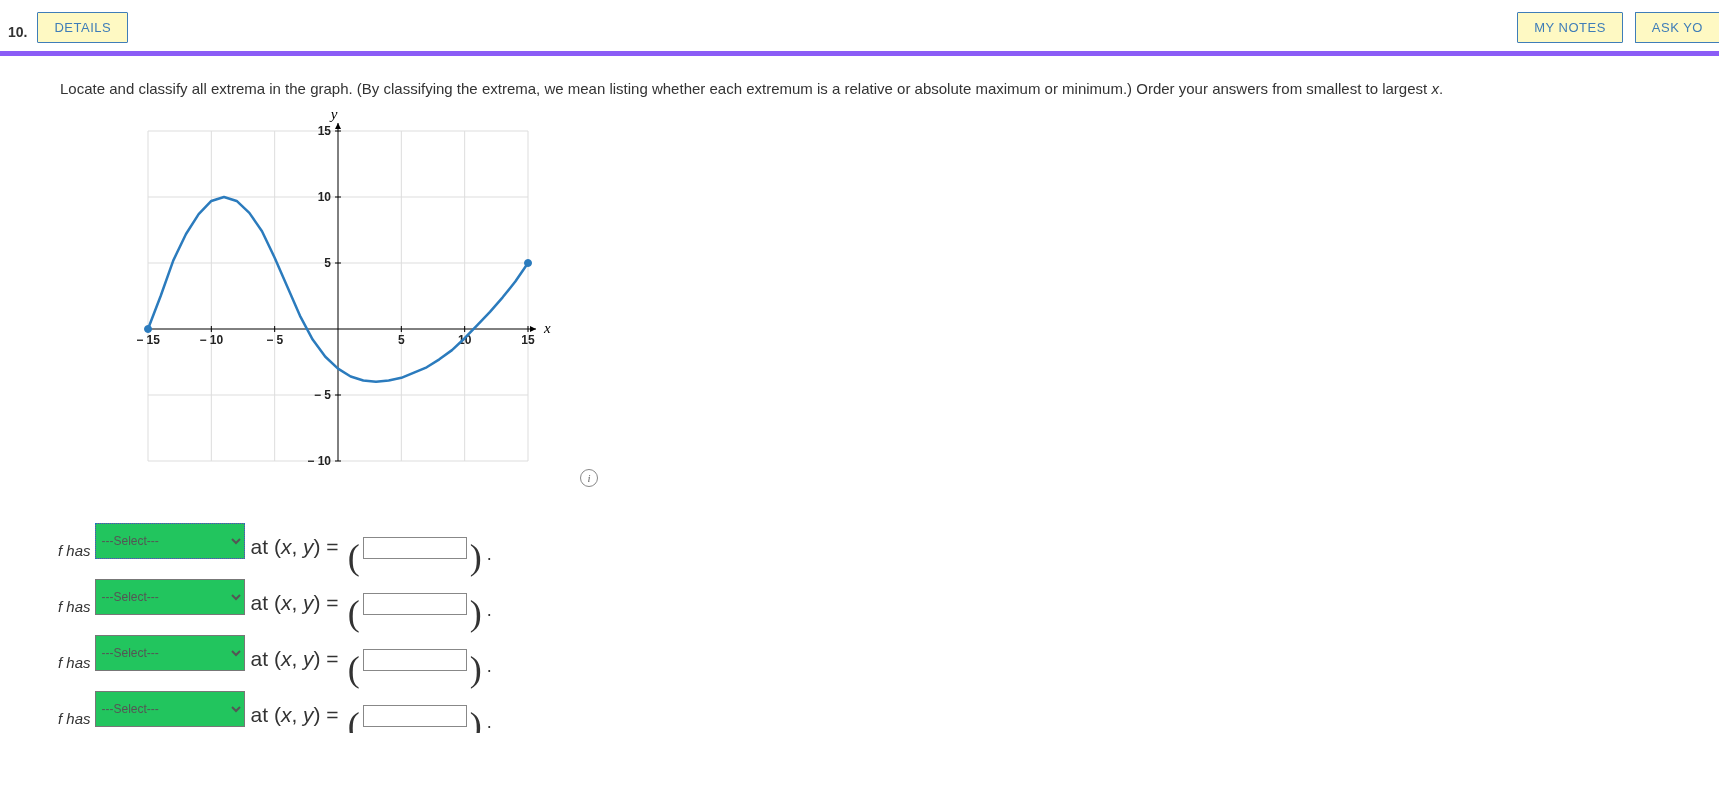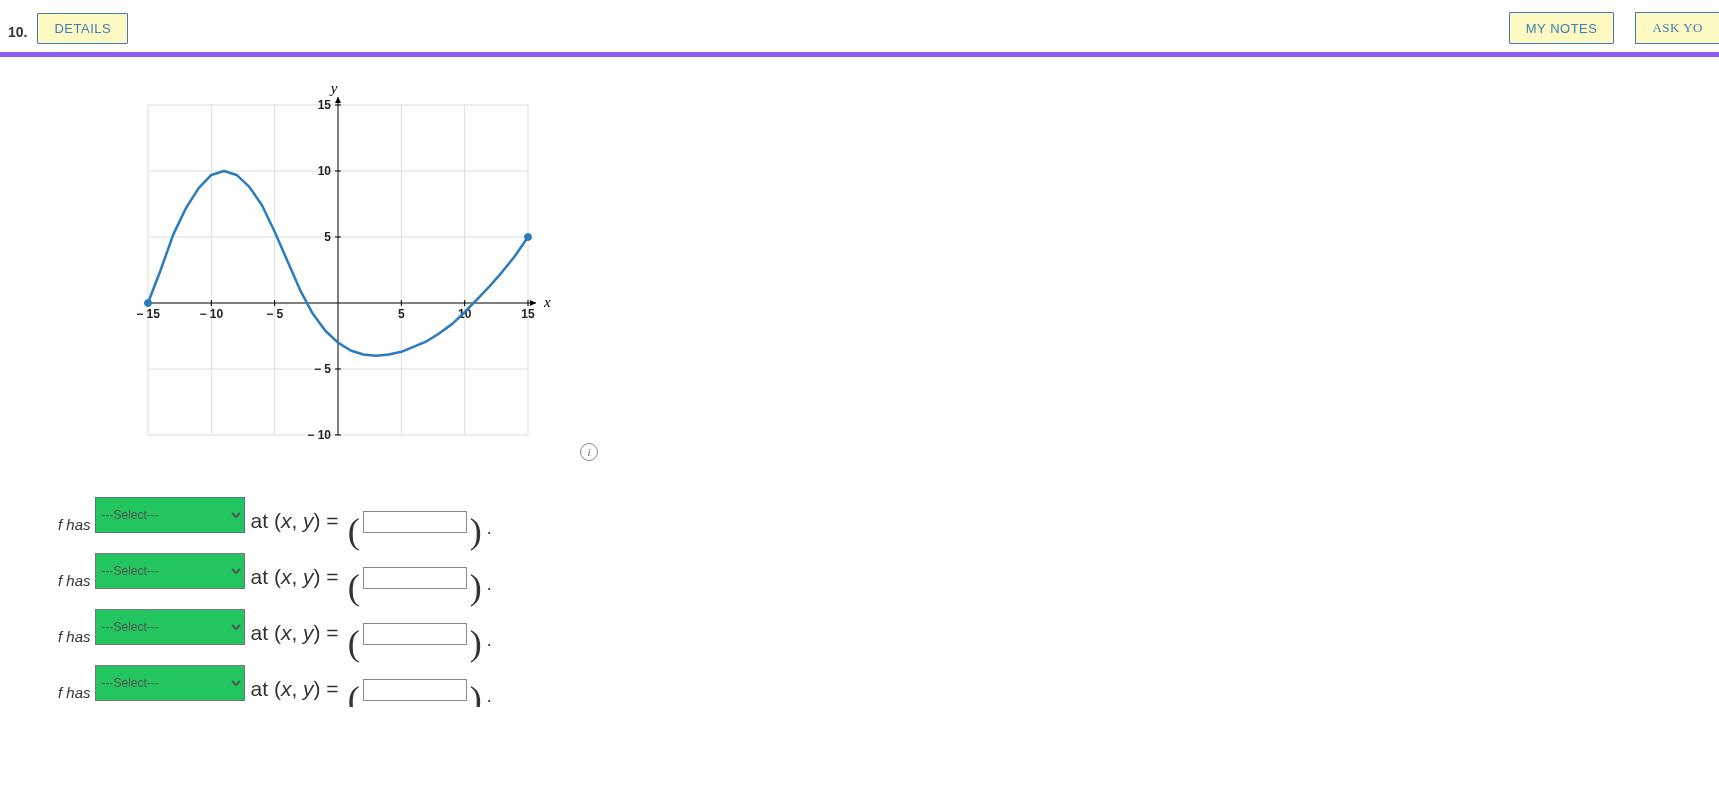--- a/index.html
+++ b/index.html
@@ -27,21 +27,21 @@
     color: #3f7db8;
     background: #fef9c3;
     padding: 7px 16px;
     font-size: 13px;
     letter-spacing: 0.5px;
     cursor: pointer;
     border-radius: 1px;
     font-weight: 500;
   }
   .spacer { flex: 1; }
-  .right-btns { display: flex; gap: 21px; padding-right: 0; }
+  .right-btns { display: flex; gap: 12px; padding-right: 0; }
   .content {
     padding: 22px 0 0 58px;
   }
   .prompt {
     font-size: 15px;
     color: #333;
     margin: 0 0 10px 2px;
     line-height: 1.5;
   }
   .prompt .ital { font-style: italic; }
@@ -113,25 +113,28 @@
 </style>
 </head>
 <body>
 
 <div class="header-row">
   <div class="qnum">10.</div>
   <button class="btn">DETAILS</button>
   <div class="spacer"></div>
   <div class="right-btns">
     <button class="btn">MY NOTES</button>
-    <button class="btn" style="border-right:none;border-radius:1px 0 0 1px;font-family:Liberation Serif, serif;">ASK YO</button>
+    <button class="btn" style="border-right:none;border-radius:1px 0 0 1px;">ASK YO</button>
   </div>
 </div>
 
 <div class="content">
+  <p class="prompt">
+    <span>Locate and classify all extrema in the graph. (By classifying the extrema, we mean listing whether each extremum is a relative or absolute maximum or minimum.) Order your answers from smallest to largest </span><span class="ital">x</span><span>.</span>
+  </p>
 
   <div class="graph-block">
     <svg id="chart-svg" width="460" height="380">
         <line x1="50" y1="350" x2="50" y2="20" stroke="#ddd" stroke-width="1"></line>
         <line x1="113.33333333333333" y1="350" x2="113.33333333333333" y2="20" stroke="#ddd" stroke-width="1"></line>
         <line x1="176.66666666666666" y1="350" x2="176.66666666666666" y2="20" stroke="#ddd" stroke-width="1"></line>
         <line x1="303.3333333333333" y1="350" x2="303.3333333333333" y2="20" stroke="#ddd" stroke-width="1"></line>
         <line x1="366.6666666666667" y1="350" x2="366.6666666666667" y2="20" stroke="#ddd" stroke-width="1"></line>
         <line x1="430" y1="350" x2="430" y2="20" stroke="#ddd" stroke-width="1"></line>
         <line x1="50" y1="350" x2="430" y2="350" stroke="#ddd" stroke-width="1"></line>

